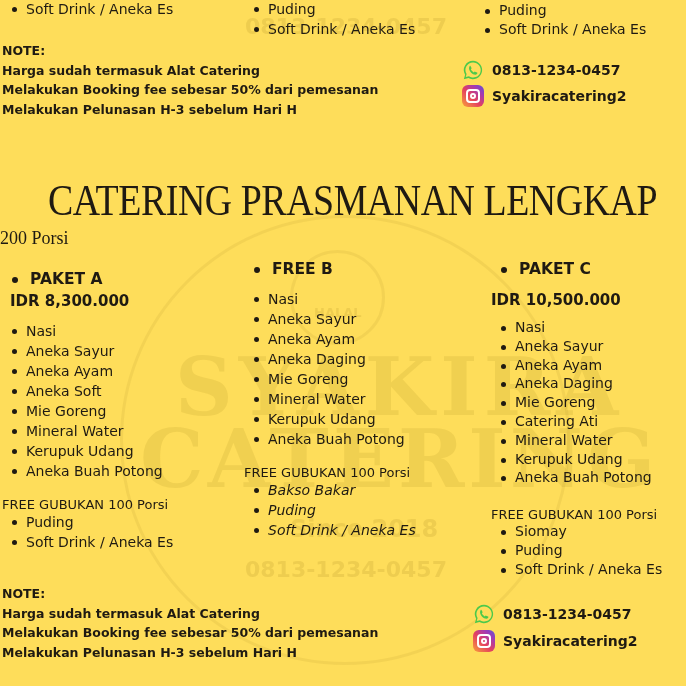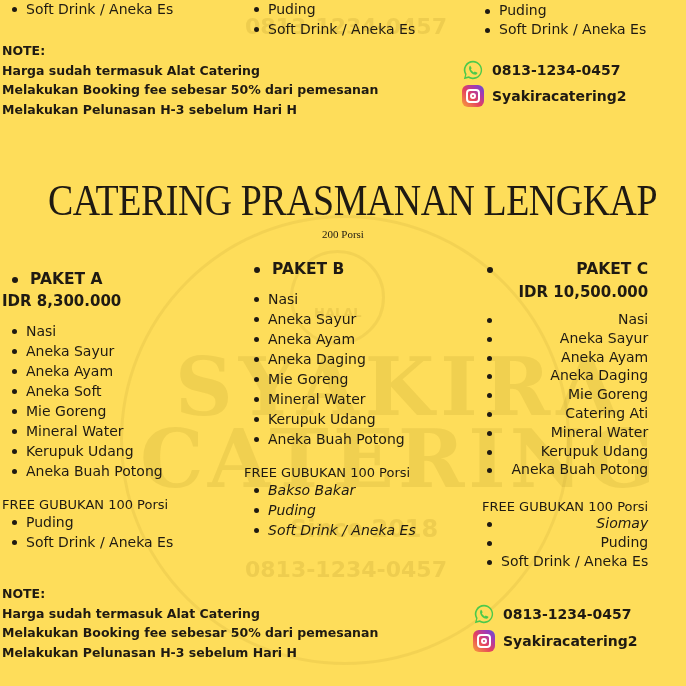--- a/index.html
+++ b/index.html
@@ -72,22 +72,22 @@
     letter-spacing: -0.5px;
     transform: scaleX(0.86);
     transform-origin: center;
     white-space: nowrap;
     text-align: center;
     width: 686px;
     left: 0;
   }
   .subtitle {
     font-family: "Liberation Serif", serif;
-    font-size: 11px;
-    text-align: center;
+    font-size: 18px;
+    text-align: left;
   }
   .contact-row { display: flex; align-items: center; gap: 8px; }
   .contact-text { font-weight: bold; font-size: 14px; white-space: nowrap; }
   .wa-icon { width: 22px; height: 22px; }
   .ig-icon {
     width: 22px; height: 22px; border-radius: 6px;
     background: linear-gradient(45deg, #f9a13a 0%, #e4405f 45%, #a33ab3 75%, #5b51d8 100%);
     position: relative;
   }
   .ig-icon::before {
@@ -147,75 +147,75 @@
   </div>
 </section>
 
 <header>
   <div class="abs title" style="top:175px;">CATERING PRASMANAN LENGKAP</div>
   <div class="abs subtitle" style="left:0; width:686px; top:228px;">200 Porsi</div>
 </header>
 
 <section class="abs" style="left:2px; top:270px;">
   <div class="pkg-title" style="margin-left:8px;">PAKET A</div>
-  <div class="pkg-price" style="margin-top:4px;">IDR 8,300.000</div>
+  <div class="pkg-price" style="margin-top:4px;margin-left:8px;">IDR 8,300.000</div>
   <ul class="items" style="margin-top:11px; margin-left:8px;">
     <li>Nasi</li>
     <li>Aneka Sayur</li>
     <li>Aneka Ayam</li>
     <li>Aneka Soft</li>
     <li>Mie Goreng</li>
     <li>Mineral Water</li>
     <li>Kerupuk Udang</li>
     <li>Aneka Buah Potong</li>
   </ul>
   <div class="free-label" style="margin-top:16px;">FREE GUBUKAN 100 Porsi</div>
   <ul class="items" style="margin-left:8px;">
     <li>Puding</li>
     <li>Soft Drink / Aneka Es</li>
   </ul>
 </section>
 
 <section class="abs" style="left:244px; top:260px;">
-  <div class="pkg-title" style="margin-left:8px;">PAKET B</div>
+  <div class="pkg-title" style="margin-left:8px;">FREE B</div>
   <ul class="items" style="margin-top:11px; margin-left:8px;">
     <li>Nasi</li>
     <li>Aneka Sayur</li>
     <li>Aneka Ayam</li>
     <li>Aneka Daging</li>
     <li>Mie Goreng</li>
     <li>Mineral Water</li>
     <li>Kerupuk Udang</li>
     <li>Aneka Buah Potong</li>
   </ul>
   <div class="free-label" style="margin-top:16px;">FREE GUBUKAN 100 Porsi</div>
   <ul class="items" style="margin-left:8px;font-style:italic;">
     <li>Bakso Bakar</li>
     <li>Puding</li>
     <li>Soft Drink / Aneka Es</li>
   </ul>
 </section>
 
-<section class="abs" style="left:477px; top:260px;text-align:right;">
+<section class="abs" style="left:491px; top:260px;">
   <div class="pkg-title" style="margin-left:8px;">PAKET C</div>
-  <div class="pkg-price" style="margin-top:5px;">IDR 10,500.000</div>
+  <div class="pkg-price" style="margin-top:13px;">IDR 10,500.000</div>
   <ul class="items" style="margin-top:9px; margin-left:8px;">
     <li style="line-height:18.8px;">Nasi</li>
     <li style="line-height:18.8px;">Aneka Sayur</li>
     <li style="line-height:18.8px;">Aneka Ayam</li>
     <li style="line-height:18.8px;">Aneka Daging</li>
     <li style="line-height:18.8px;">Mie Goreng</li>
     <li style="line-height:18.8px;">Catering Ati</li>
     <li style="line-height:18.8px;">Mineral Water</li>
     <li style="line-height:18.8px;">Kerupuk Udang</li>
     <li style="line-height:18.8px;">Aneka Buah Potong</li>
   </ul>
   <div class="free-label" style="margin-top:20px;">FREE GUBUKAN 100 Porsi</div>
   <ul class="items" style="margin-left:8px;">
-    <li style="line-height:19px;font-style:italic;">Siomay</li>
+    <li style="line-height:19px;">Siomay</li>
     <li style="line-height:19px;">Puding</li>
     <li style="line-height:19px;">Soft Drink / Aneka Es</li>
   </ul>
 </section>
 
 <section class="abs" style="left:2px; top:584px;">
   <div class="note">NOTE:</div>
   <div class="note">Harga sudah termasuk Alat Catering</div>
   <div class="note">Melakukan Booking fee sebesar 50% dari pemesanan</div>
   <div class="note">Melakukan Pelunasan H-3 sebelum Hari H</div>

